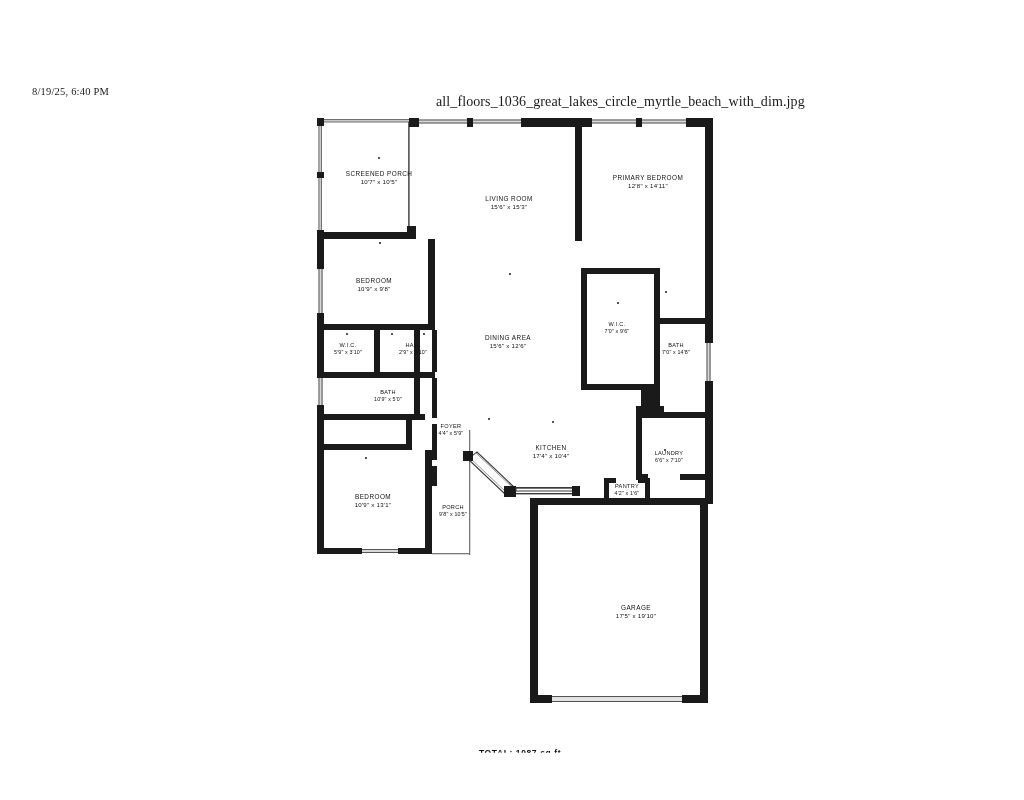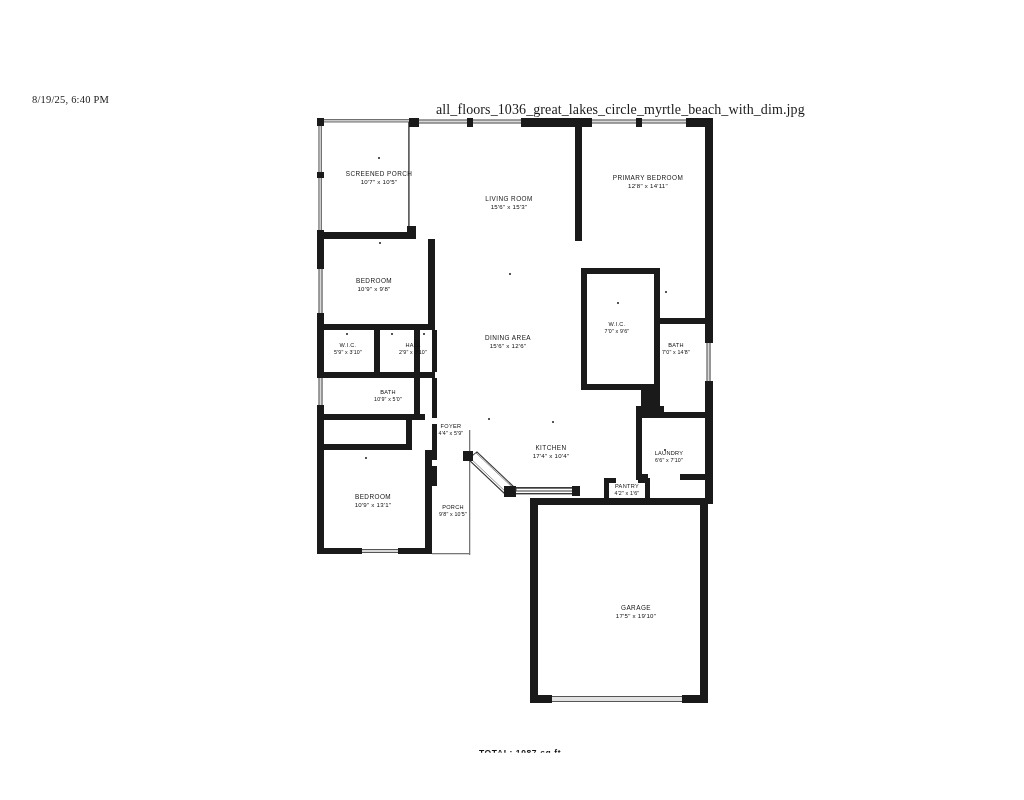--- a/index.html
+++ b/index.html
@@ -12,21 +12,21 @@
     height: 800px;
     position: relative;
     font-family: "Liberation Sans", sans-serif;
     color: #000000;
     overflow: hidden;
   }
 
   
   .page-header {
     position: absolute;
-    top: 16px; left: 0;
+    top: 8px; left: 0;
     width: 1024px;
     height: 110px;
   }
   .hdr-date {
     position: absolute;
     left: 32px;
     top: 78px;
     font-family: "Liberation Serif", serif;
     font-size: 10.5px;
     color: #1a1a1a;

